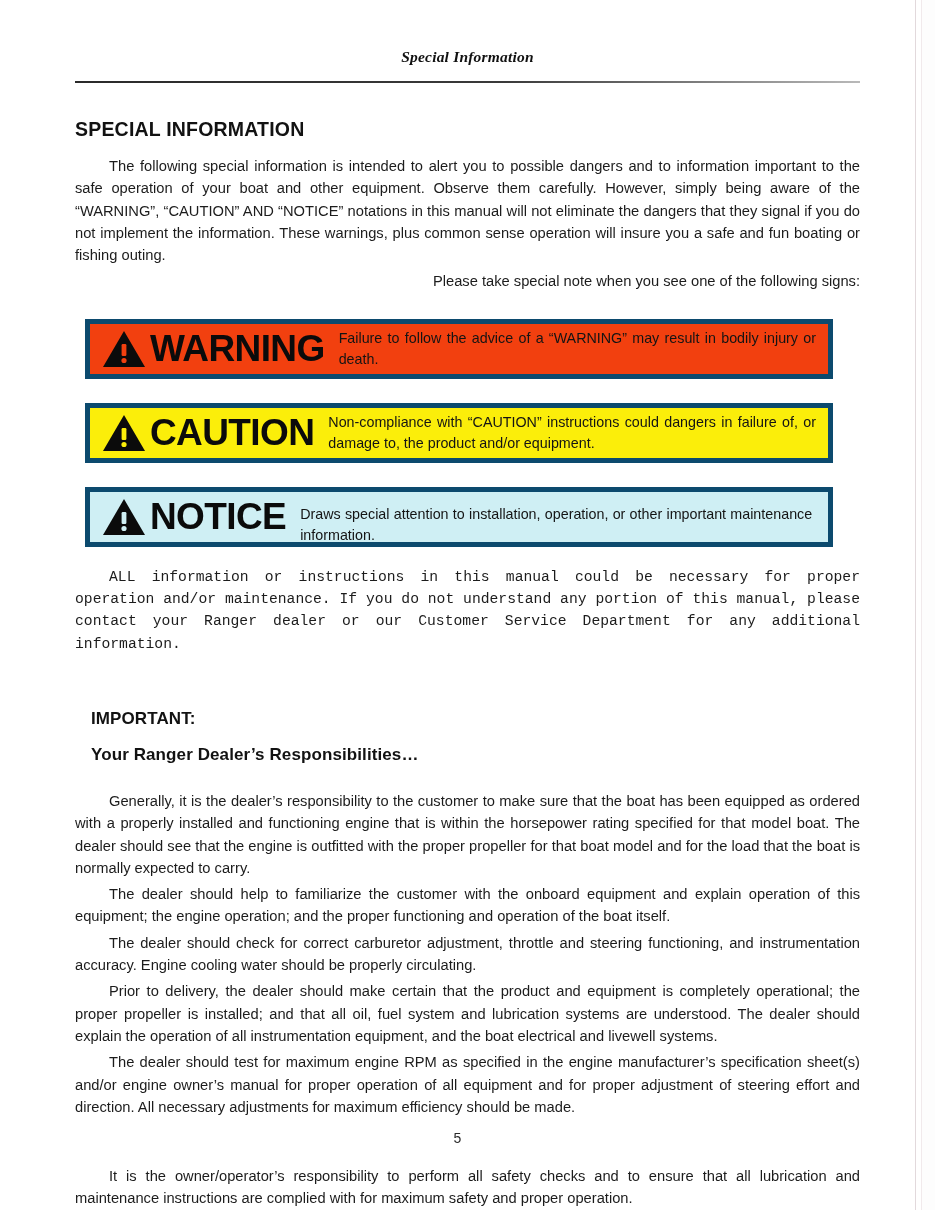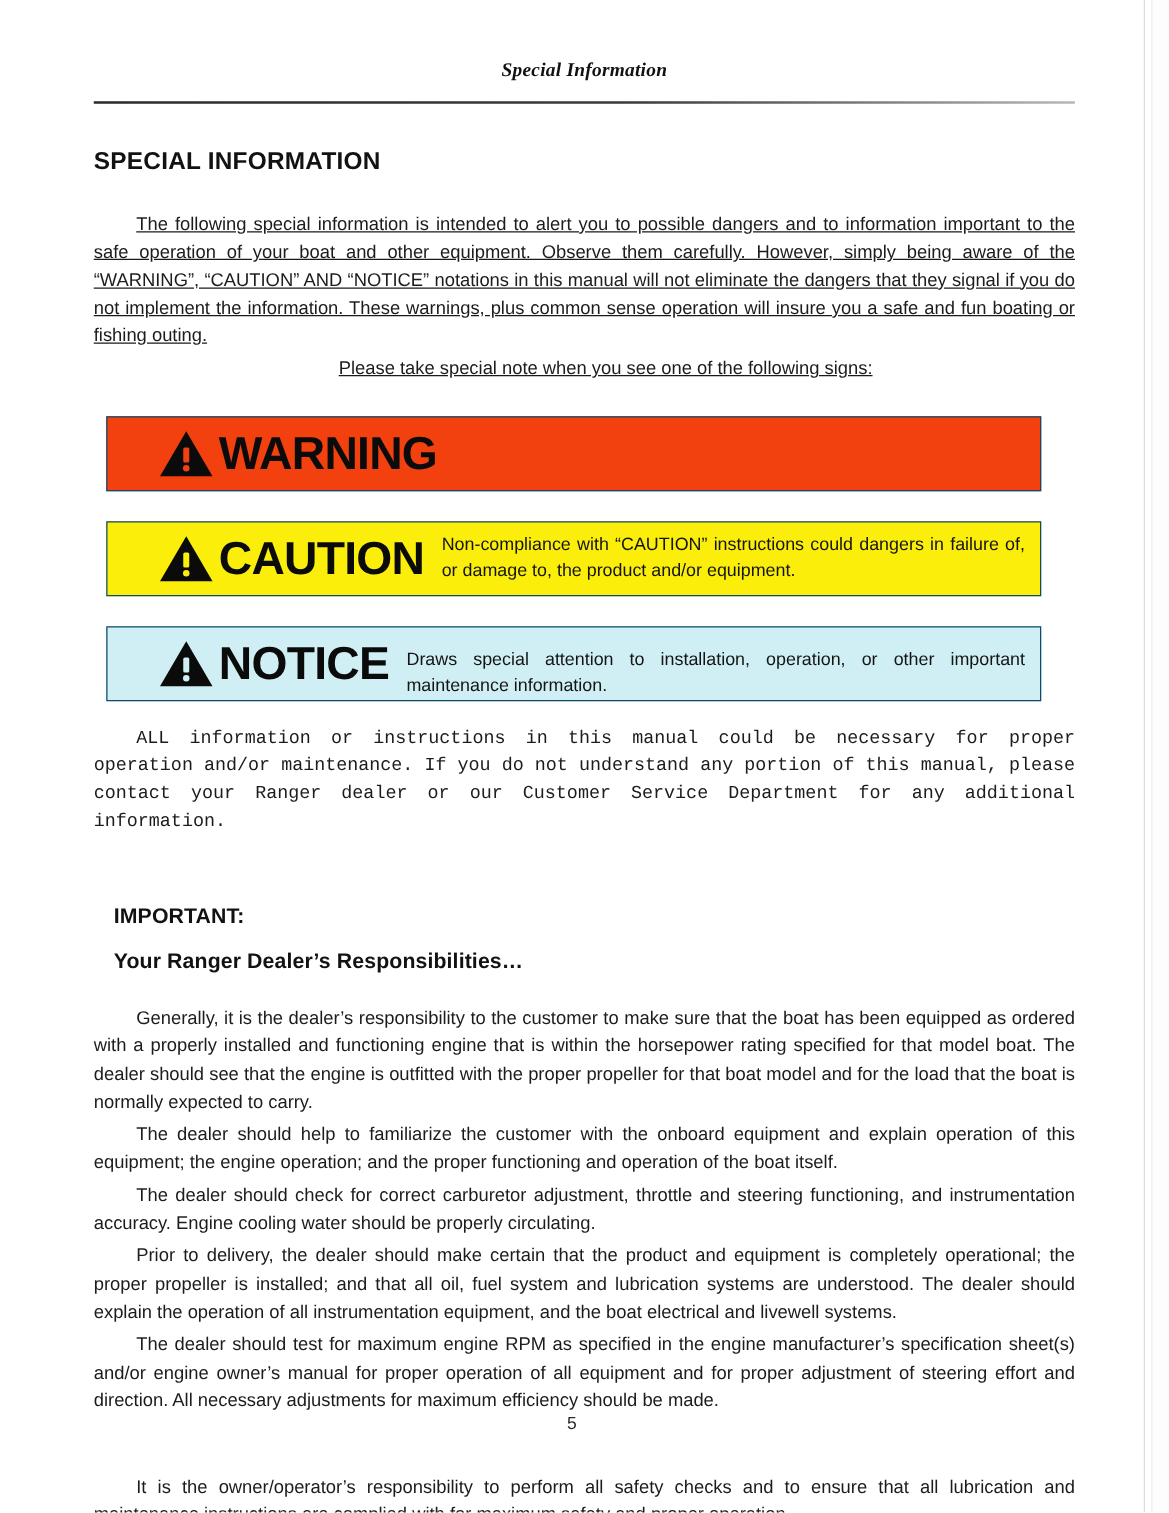--- a/index.html
+++ b/index.html
@@ -90,42 +90,41 @@
   
   p.body {
     font-size: 14.7px;
     line-height: 22.3px;
     text-align: justify;
     margin: 0;
     text-indent: 34px;
     color: #1c1c1c;
   }
   p.body + p.body { margin-top: 4px; }
-  .para-group { margin-top: 28px; text-decoration: underline; }
+  .para-group { margin-top: 14px; }
   .after-boxes { margin-top: 19px; font-family: Liberation Mono, monospace; }
   .owner-para { margin-top: 24px; }
   .dealer-paras { margin-top: 25px; }
 
   
   .alerts { margin-top: 26px; }
   .alert {
     display: flex;
     align-items: stretch;
-    border: 1px solid #0c4a6e;
+    border: 5px solid #0c4a6e;
     box-sizing: border-box;
     height: 60px;
     width: 748px;
     margin-left: 10px;
-    padding-left: 29px;
   }
   .alert + .alert { margin-top: 24px; }
 
   .alert-warning { background: #F2400F; }
   .alert-caution { background: #FBEE0A; align-items: center; }
-  .alert-notice  { background: #CFEFF4; justify-content: space-between; }
+  .alert-notice  { background: #CFEFF4; }
 
   .alert-label {
     display: flex;
     align-items: center;
     flex: 0 0 auto;
     padding-left: 12px;
   }
   .tri-icon {
     flex: 0 0 auto;
     margin-right: 4px;
@@ -177,34 +176,37 @@
 <div class="page">
   <div class="content">
 
     <div class="running-head">Special Information</div>
     <div class="head-rule"></div>
 
     <h1 class="section-title">SPECIAL INFORMATION</h1>
 
     <div class="para-group">
       <p class="body">The following special information is intended to alert you to possible dangers and to information important to the safe operation of your boat and other equipment. Observe them carefully. However, simply being aware of the “WARNING”, “CAUTION” AND “NOTICE” notations in this manual will not eliminate the dangers that they signal if you do not implement the information. These warnings, plus common sense operation will insure you a safe and fun boating or fishing outing.</p>
-      <p class="body" style="text-align:center;">Please take special note when you see one of the following signs:</p>
+      <p class="body" style="text-align:right;">Please take special note when you see one of the following signs:</p>
     </div>
 
     <div class="alerts">
 
       <div class="alert alert-warning">
         <div class="alert-label">
           <svg class="tri-icon" width="44" height="40" viewBox="0 0 44 40">
             <path d="M22 2 L43 38 L1 38 Z" fill="#0b0b0b"></path>
             <rect x="19.6" y="15" width="4.8" height="12" rx="1.2" fill="#F2400F"></rect>
             <circle cx="22" cy="31.5" r="2.6" fill="#F2400F"></circle>
           </svg>
           <span class="alert-word">WARNING</span>
         </div>
+        <div class="alert-text">
+          <span>Failure to follow the advice of a “WARNING” may result in bodily injury or death.</span>
+        </div>
       </div>
 
       <div class="alert alert-caution">
         <div class="alert-label">
           <svg class="tri-icon" width="44" height="40" viewBox="0 0 44 40">
             <path d="M22 2 L43 38 L1 38 Z" fill="#0b0b0b"></path>
             <rect x="19.6" y="15" width="4.8" height="12" rx="1.2" fill="#FBEE0A"></rect>
             <circle cx="22" cy="31.5" r="2.6" fill="#FBEE0A"></circle>
           </svg>
           <span class="alert-word">CAUTION</span>

